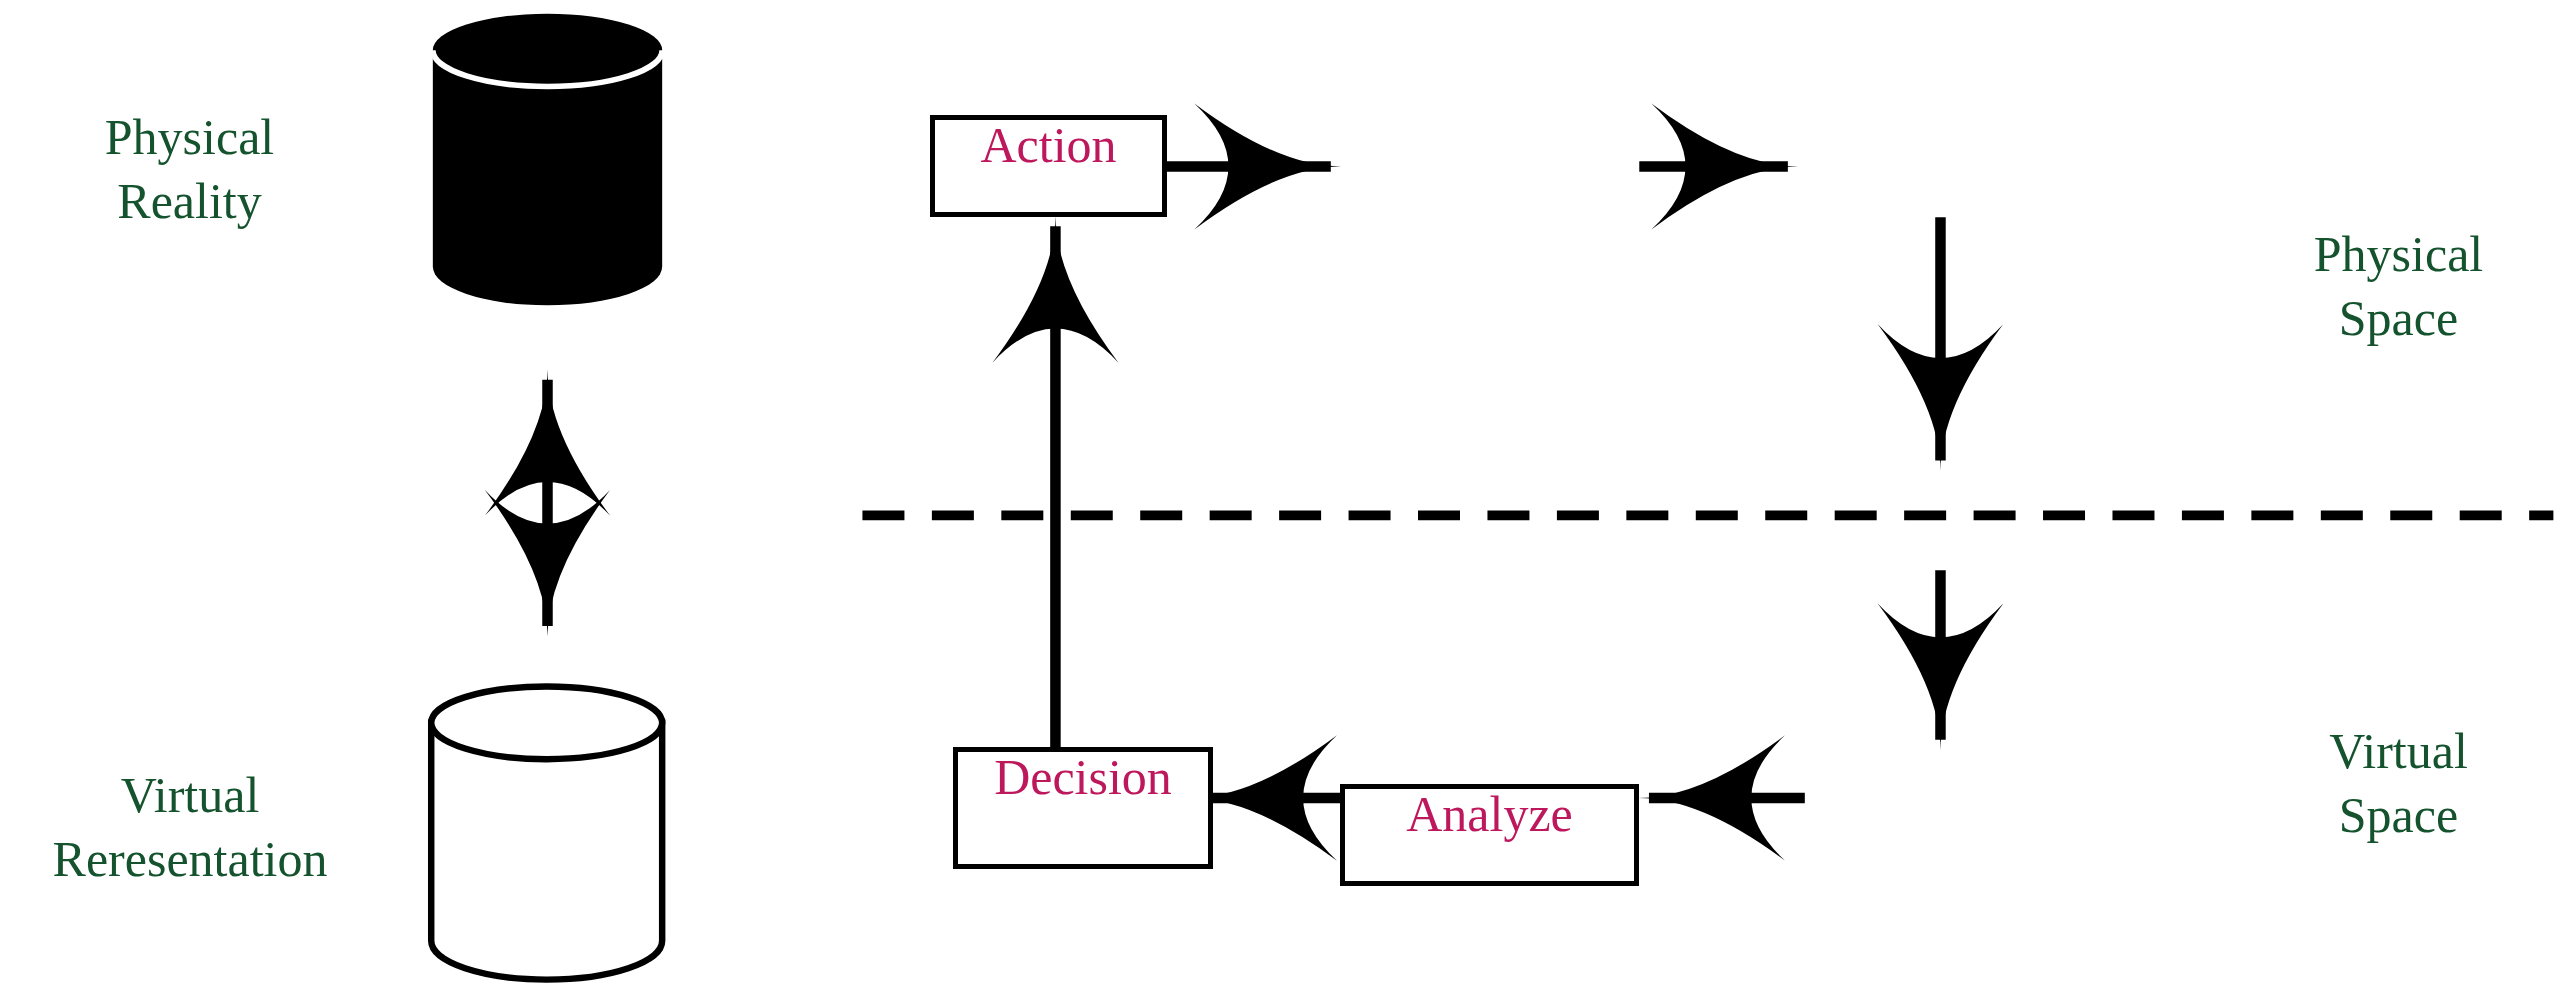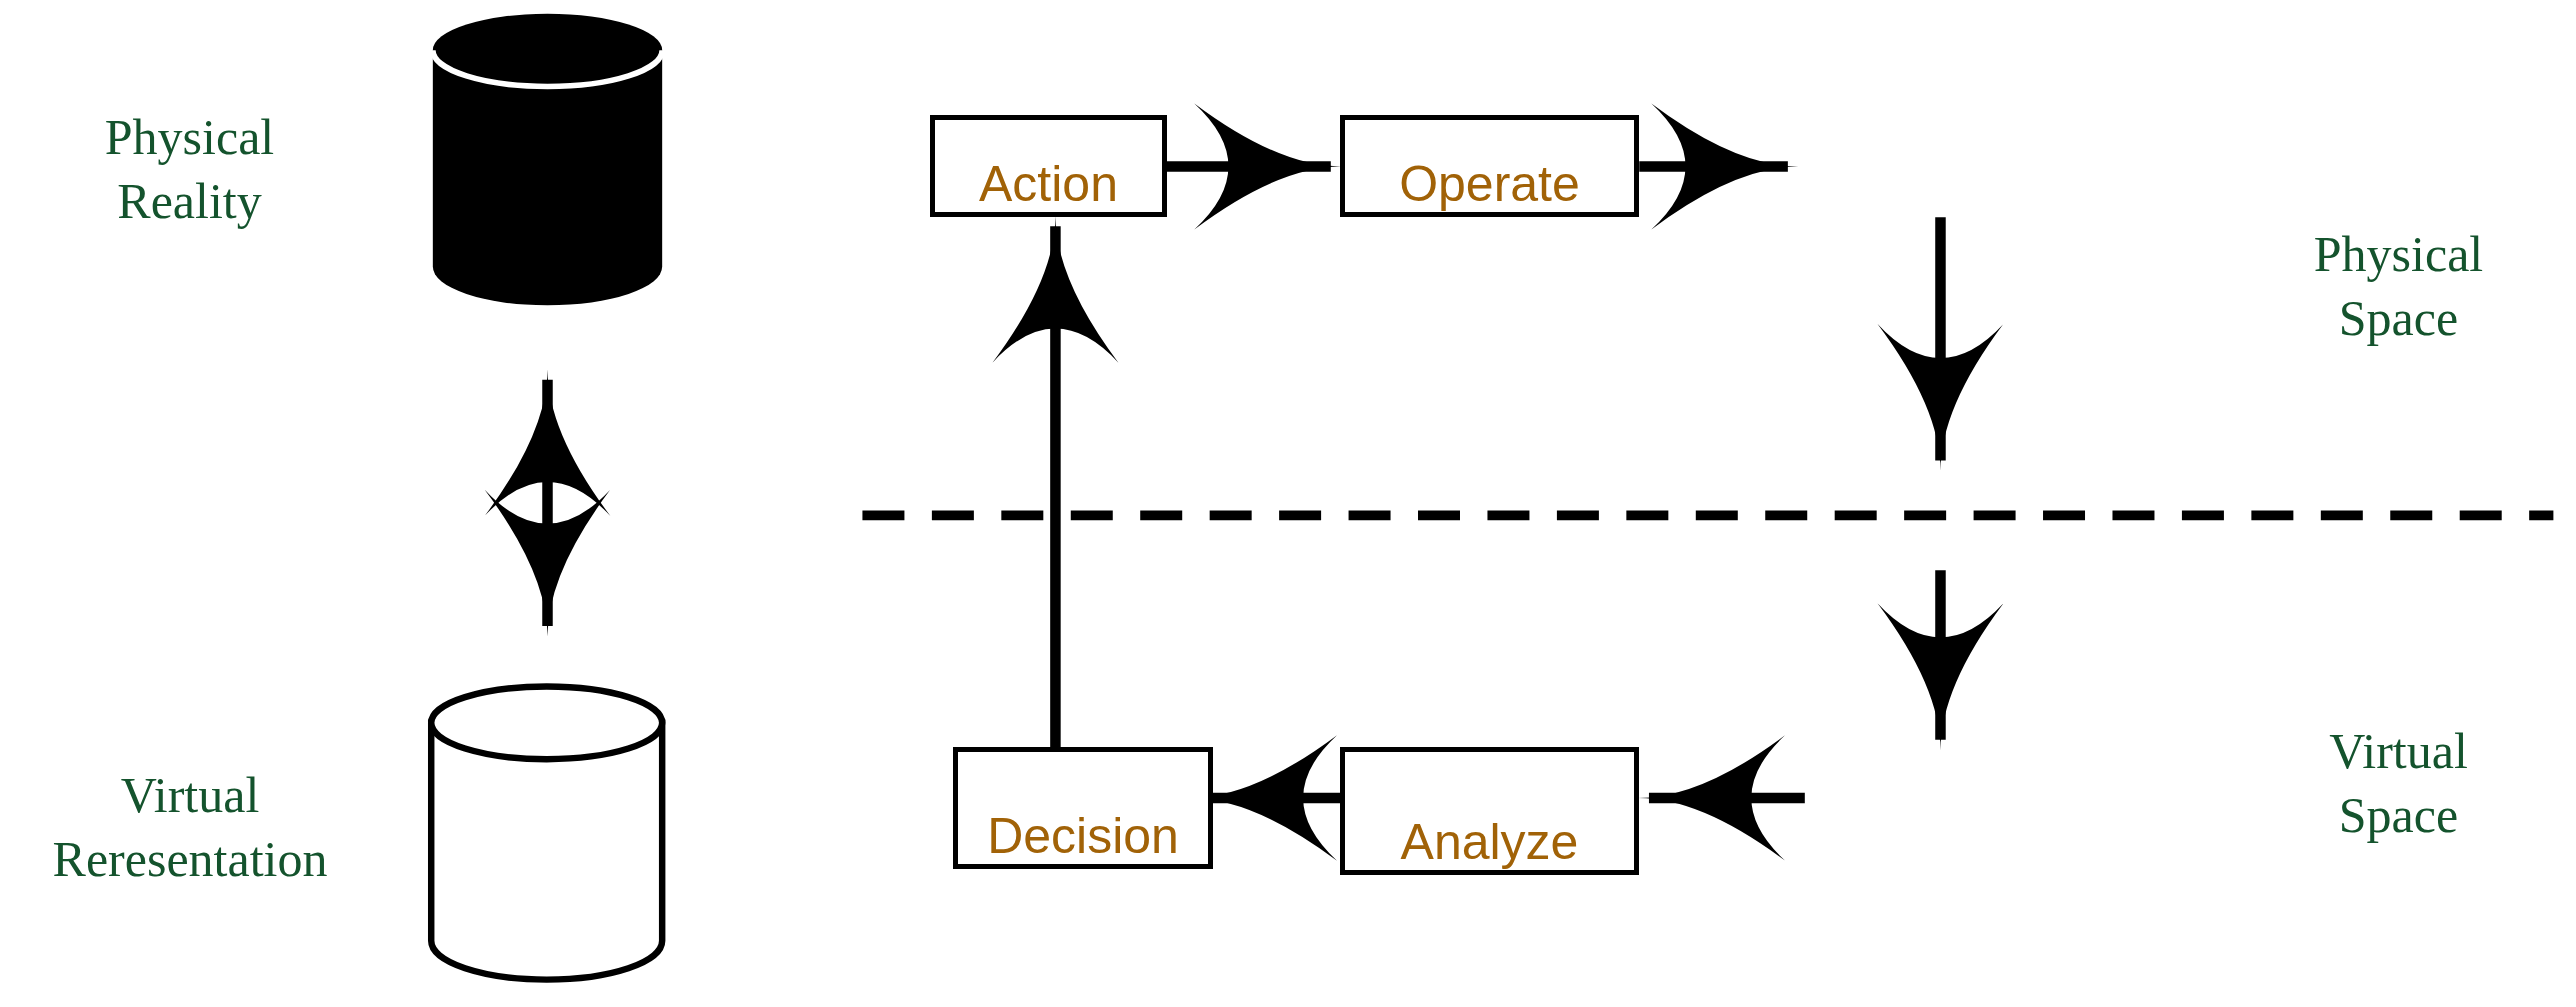--- a/index.html
+++ b/index.html
@@ -31,25 +31,25 @@
     color: #14532d;
     white-space: pre-line;
     font-family: "Liberation Serif", "DejaVu Serif", serif;
   }
   .node-box {
     position: absolute;
     box-sizing: border-box;
     border: 5.7px solid #000000;
     background: #ffffff;
     display: flex;
-    align-items: flex-end;
+    align-items: flex-start;
     justify-content: center;
     font-size: 50px;
-    color: #a16207;
-    font-family: Liberation Sans, sans-serif;
+    color: #be185d;
+    font-family: Liberation Serif, serif;
     z-index: 5;
   }
   .node-box span { display: block; line-height: 1; padding-bottom: 3.2px; }
 </style>
 </head>
 <body>
 
 <div id="stage">
 
   <svg class="svg-layer" viewBox="0 0 3190 1248">
@@ -102,28 +102,25 @@
   <div class="side-label" style="left:2229px; top:222px; width:339px;">Physical
 Space</div>
 
   <div class="side-label" style="left:2229px; top:719px; width:339px;">Virtual
 Space</div>
 
   <div class="node-box" style="left:930px; top:115px; width:237px; height:102px;">
     <span>Action</span>
   </div>
 
-  <div class="node-box" style="left:1340px; top:115px; width:299px; height:102px;">
-    <span>Operate</span>
-  </div>
 
 
 
 
-  <div class="node-box" style="left:1340px; top:747px; width:299px; height:128px;">
+  <div class="node-box" style="left:1340px; top:784px; width:299px; height:102px;">
     <span>Analyze</span>
   </div>
 
   <div class="node-box" style="left:953px; top:747px; width:260px; height:122px;">
     <span>Decision</span>
   </div>
 
 </div>
 
 

